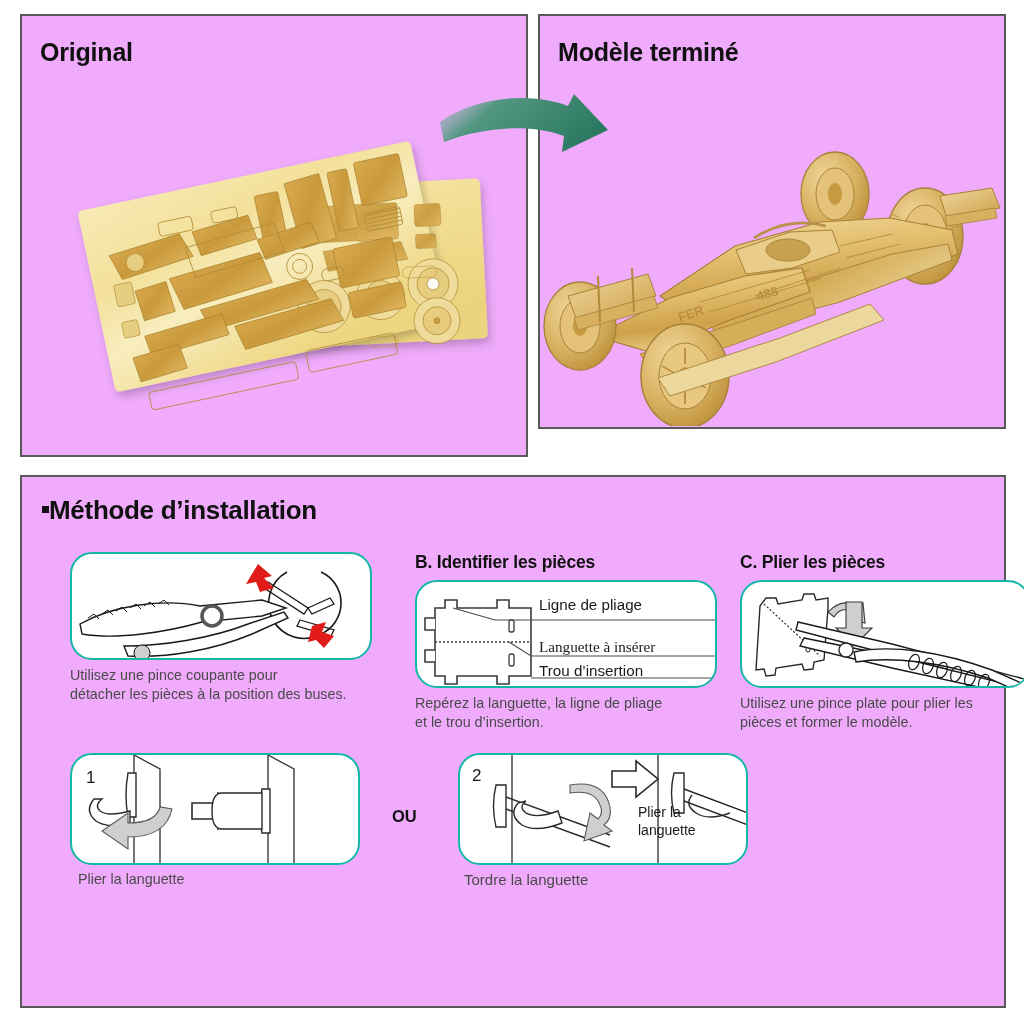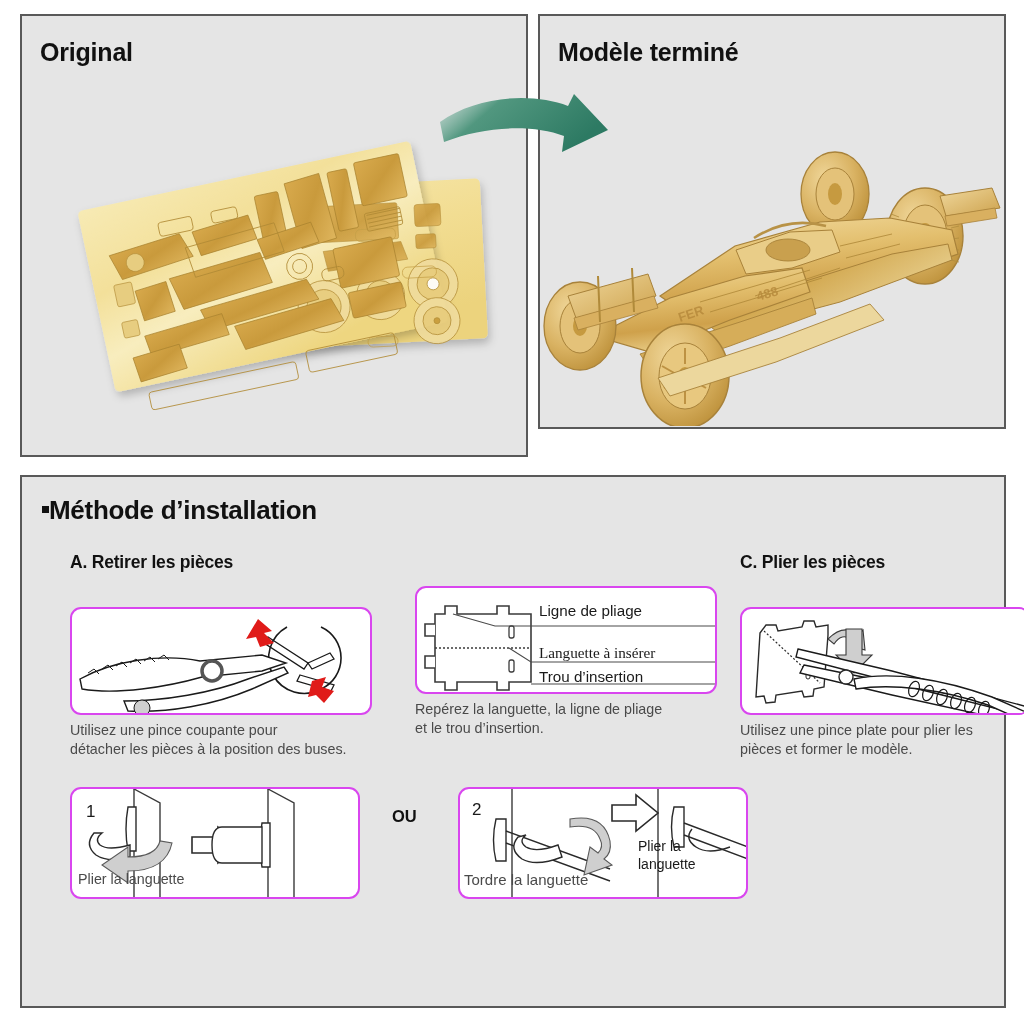--- a/index.html
+++ b/index.html
@@ -10,21 +10,21 @@
     color:#111;
     overflow:hidden;
     position:relative;
   }
   .page{position:absolute;inset:0;}
 
   
   .panel{
     position:absolute;
     border:2px solid #595959;
-    background:#e5e5e5;
+    background:#f0abfc;
     box-sizing:border-box;
   }
   #panel-original{left:20px;top:14px;width:508px;height:443px;}
   #panel-finished{left:538px;top:14px;width:468px;height:415px;}
   #panel-method{left:20px;top:475px;width:986px;height:533px;}
 
   .panel-title{
     position:absolute;
     font-weight:bold;
     font-size:25px;
@@ -53,27 +53,26 @@
     display:flex;align-items:center;
   }
   .bullet-sq{display:inline-block;width:7px;height:7px;background:#111;margin-bottom:3px;}
 
   .step{position:absolute;}
   .step-title{
     font-weight:bold;font-size:17.5px;color:#111;margin:0 0 7px 0;
     letter-spacing:-0.2px;
   }
   .step-box{
-    border:2px solid #d946ef;
-    border-radius:11px;
+    border:2px solid #14b8a6;
+    border-radius:22px;
     background:#fff;
     box-sizing:border-box;
     overflow:hidden;
     position:relative;
-    margin-top:34px;
   }
   .step-caption{
     font-size:14.3px;
     color:#4a4a4a;
     line-height:1.32;
     margin-top:6px;
     white-space:pre-line;
   }
 
   
@@ -319,21 +318,20 @@
   </svg>
 
   <div class="panel" id="panel-method">
 
     <div id="method-heading">
       <span class="bullet-sq"></span>
       <span>Méthode d’installation</span>
     </div>
 
     <div class="step" id="step-a">
-      <div class="step-title">A. Retirer les pièces</div>
       <div class="step-box">
         <svg viewBox="0 0 302 108" width="302" height="108">
 
           <path d="M215 18 a34 34 0 1 0 34 62" fill="none" stroke="#1a1a1a" stroke-width="1.6"></path>
           <path d="M249 18 a34 34 0 0 1 0 62" fill="none" stroke="#1a1a1a" stroke-width="1.6"></path>
 
           <g fill="none" stroke="#1a1a1a" stroke-width="1.3">
             <path d="M196 28 L236 54 L232 60 L192 34 Z"></path>
             <path d="M236 54 L258 44 L262 50 L240 60 Z"></path>
             <path d="M228 66 L262 76 L259 82 L225 72 Z"></path>
@@ -358,20 +356,21 @@
             <polygon points="186,10 200,22 192,24 202,34 188,38 184,28 174,30"></polygon>
             <polygon points="240,72 254,68 250,78 262,82 252,94 244,86 236,88"></polygon>
           </g>
         </svg>
       </div>
       <div class="step-caption">Utilisez une pince coupante pour
 détacher les pièces à la position des buses.</div>
     </div>
 
     <div class="step" id="step-b">
+      <div class="step-title">B. Identifier les pièces</div>
       <div class="step-box">
         <svg viewBox="0 0 302 108" width="302" height="108">
 
           <g fill="#fff" stroke="#3a3a3a" stroke-width="1.6">
             <path d="M18 26 h10 v-8 h12 v8 h40 v-8 h12 v8 h22 v68 h-22 v8 h-12 v-8 h-40 v8 h-12 v-8 h-10 Z"></path>
             <path d="M18 36 h-10 v12 h10"></path>
             <path d="M18 68 h-10 v12 h10"></path>
           </g>
 
           <g fill="#fff" stroke="#3a3a3a" stroke-width="1.3">

